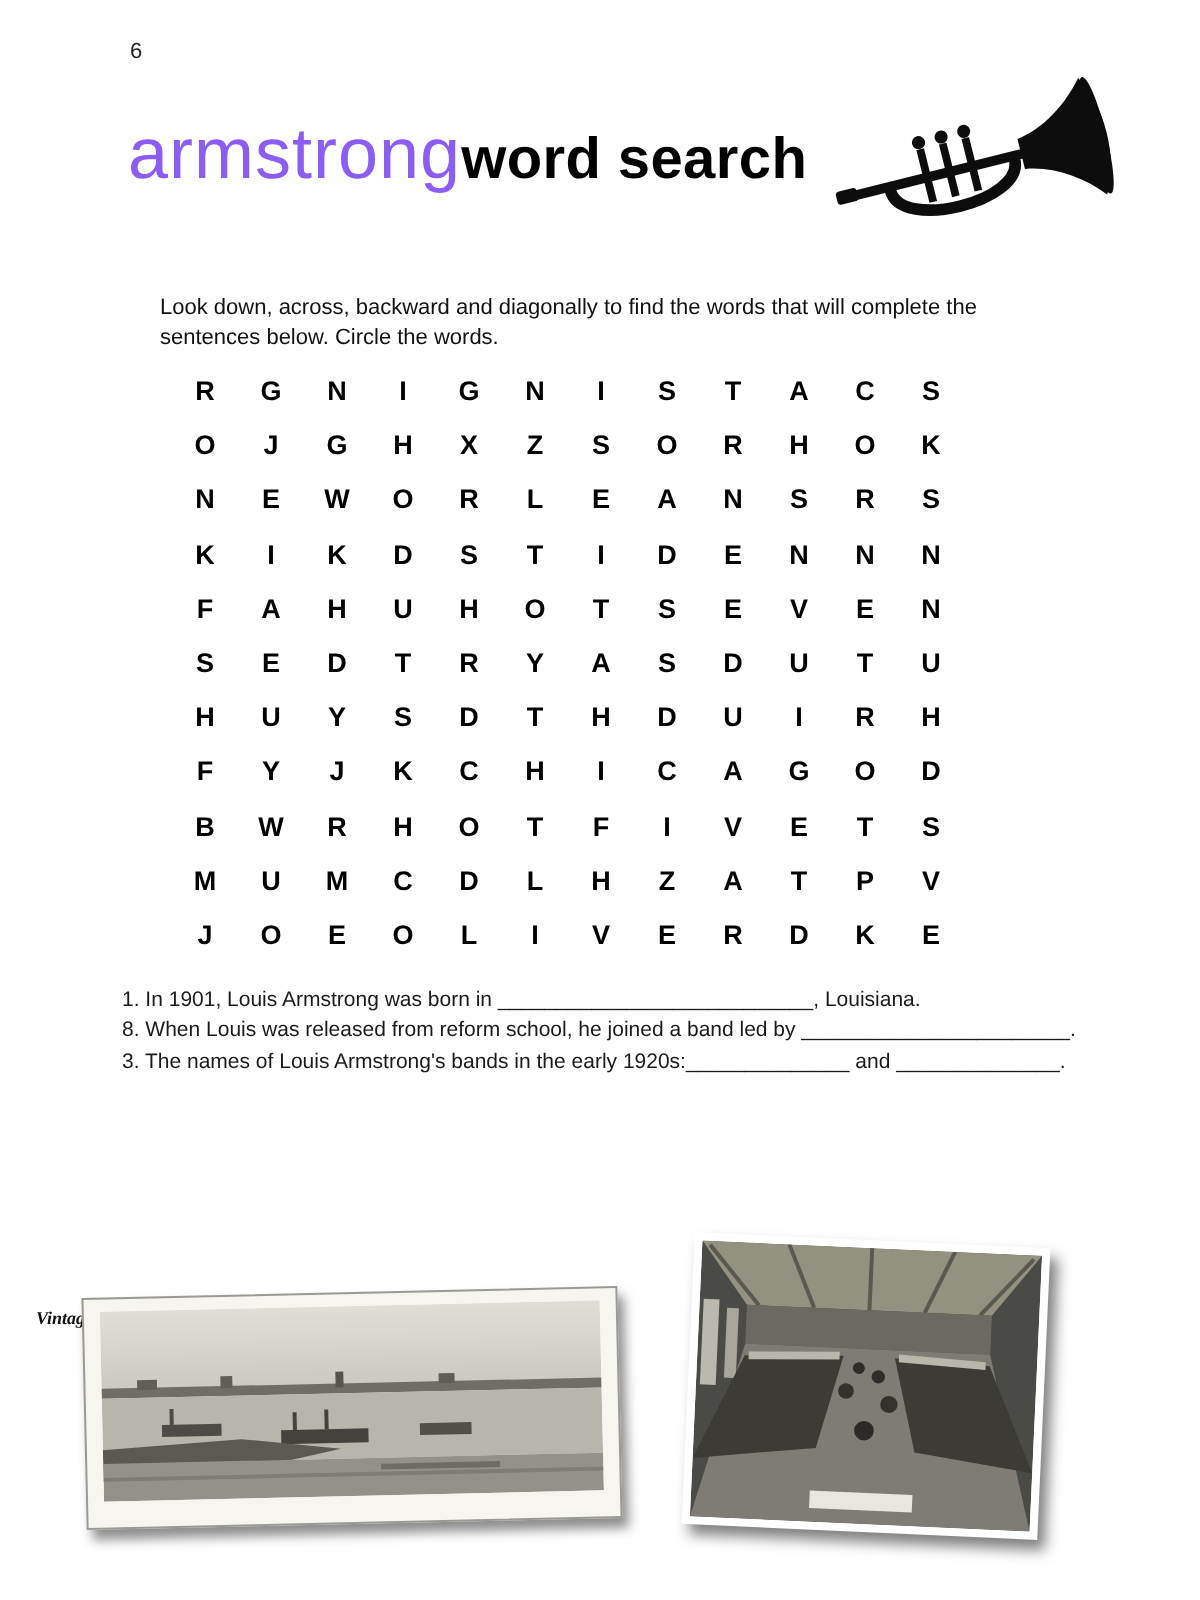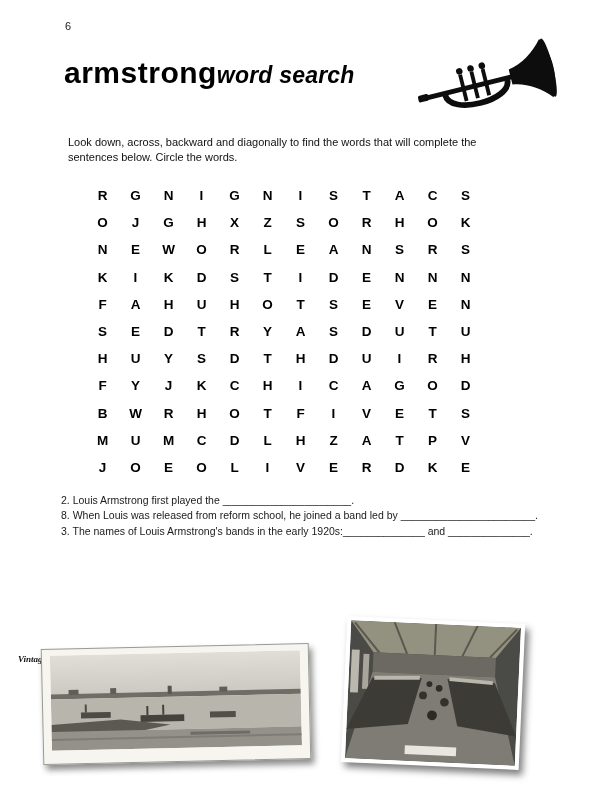--- a/index.html
+++ b/index.html
@@ -13,39 +13,38 @@
   }
   .page-number{
     position:absolute;left:65px;top:20px;
     font-size:11px;color:#222;
   }
   .title-row{
     position:absolute;left:64px;top:56px;
     white-space:nowrap;
   }
   .title-light{
-    font-size:30px;
-    font-weight:700;
-    color:#000000;
+    font-size:36px;
+    font-weight:400;
+    color:#8b5cf6;
     letter-spacing:0.5px;
   }
   .title-bold{
-    font-size:23px;
+    font-size:29px;
     font-weight:bold;
     color:#000;
     letter-spacing:0.2px;
-    font-style:italic;
   }
   .trumpet{
     position:absolute;left:415px;top:42px;width:155px;height:85px;
     transform:rotate(-14deg);
   }
   .instructions{
     position:absolute;left:65px;top:132px;width:455px;
-    font-size:11px;line-height:14.5px;color:#111;margin:3px;
+    font-size:11px;line-height:14.5px;color:#111;margin:15px;
   }
   .ws-grid{
     position:absolute;left:86px;top:182px;
     display:grid;
     grid-template-columns:repeat(12,33px);
     grid-auto-rows:27.2px;
   }
   .ws-grid .cell{
     text-align:center;
     line-height:27.2px;
@@ -247,21 +246,21 @@
       <div class="cell">I</div>
       <div class="cell">V</div>
       <div class="cell">E</div>
       <div class="cell">R</div>
       <div class="cell">D</div>
       <div class="cell">K</div>
       <div class="cell">E</div>
     </div>
 
   <div class="sentences">
-      <div class="sentence">2. Louis Armstrong first played the ______________________.</div>
+      <div class="sentence">1. In 1901, Louis Armstrong was born in ___________________________, Louisiana.</div>
       <div class="sentence">8. When Louis was released from reform school, he joined a band led by _______________________.</div>
       <div class="sentence">3. The names of Louis Armstrong's bands in the early 1920s:______________ and ______________.</div>
     </div>
 
   <div class="caption">Vintage postcards of New Orleans</div>
 
   <div class="postcard-left">
     <svg viewBox="0 0 252 96" preserveAspectRatio="none" aria-hidden="true">
       <defs>
         <linearGradient id="sky" x1="0" y1="0" x2="0" y2="1">

